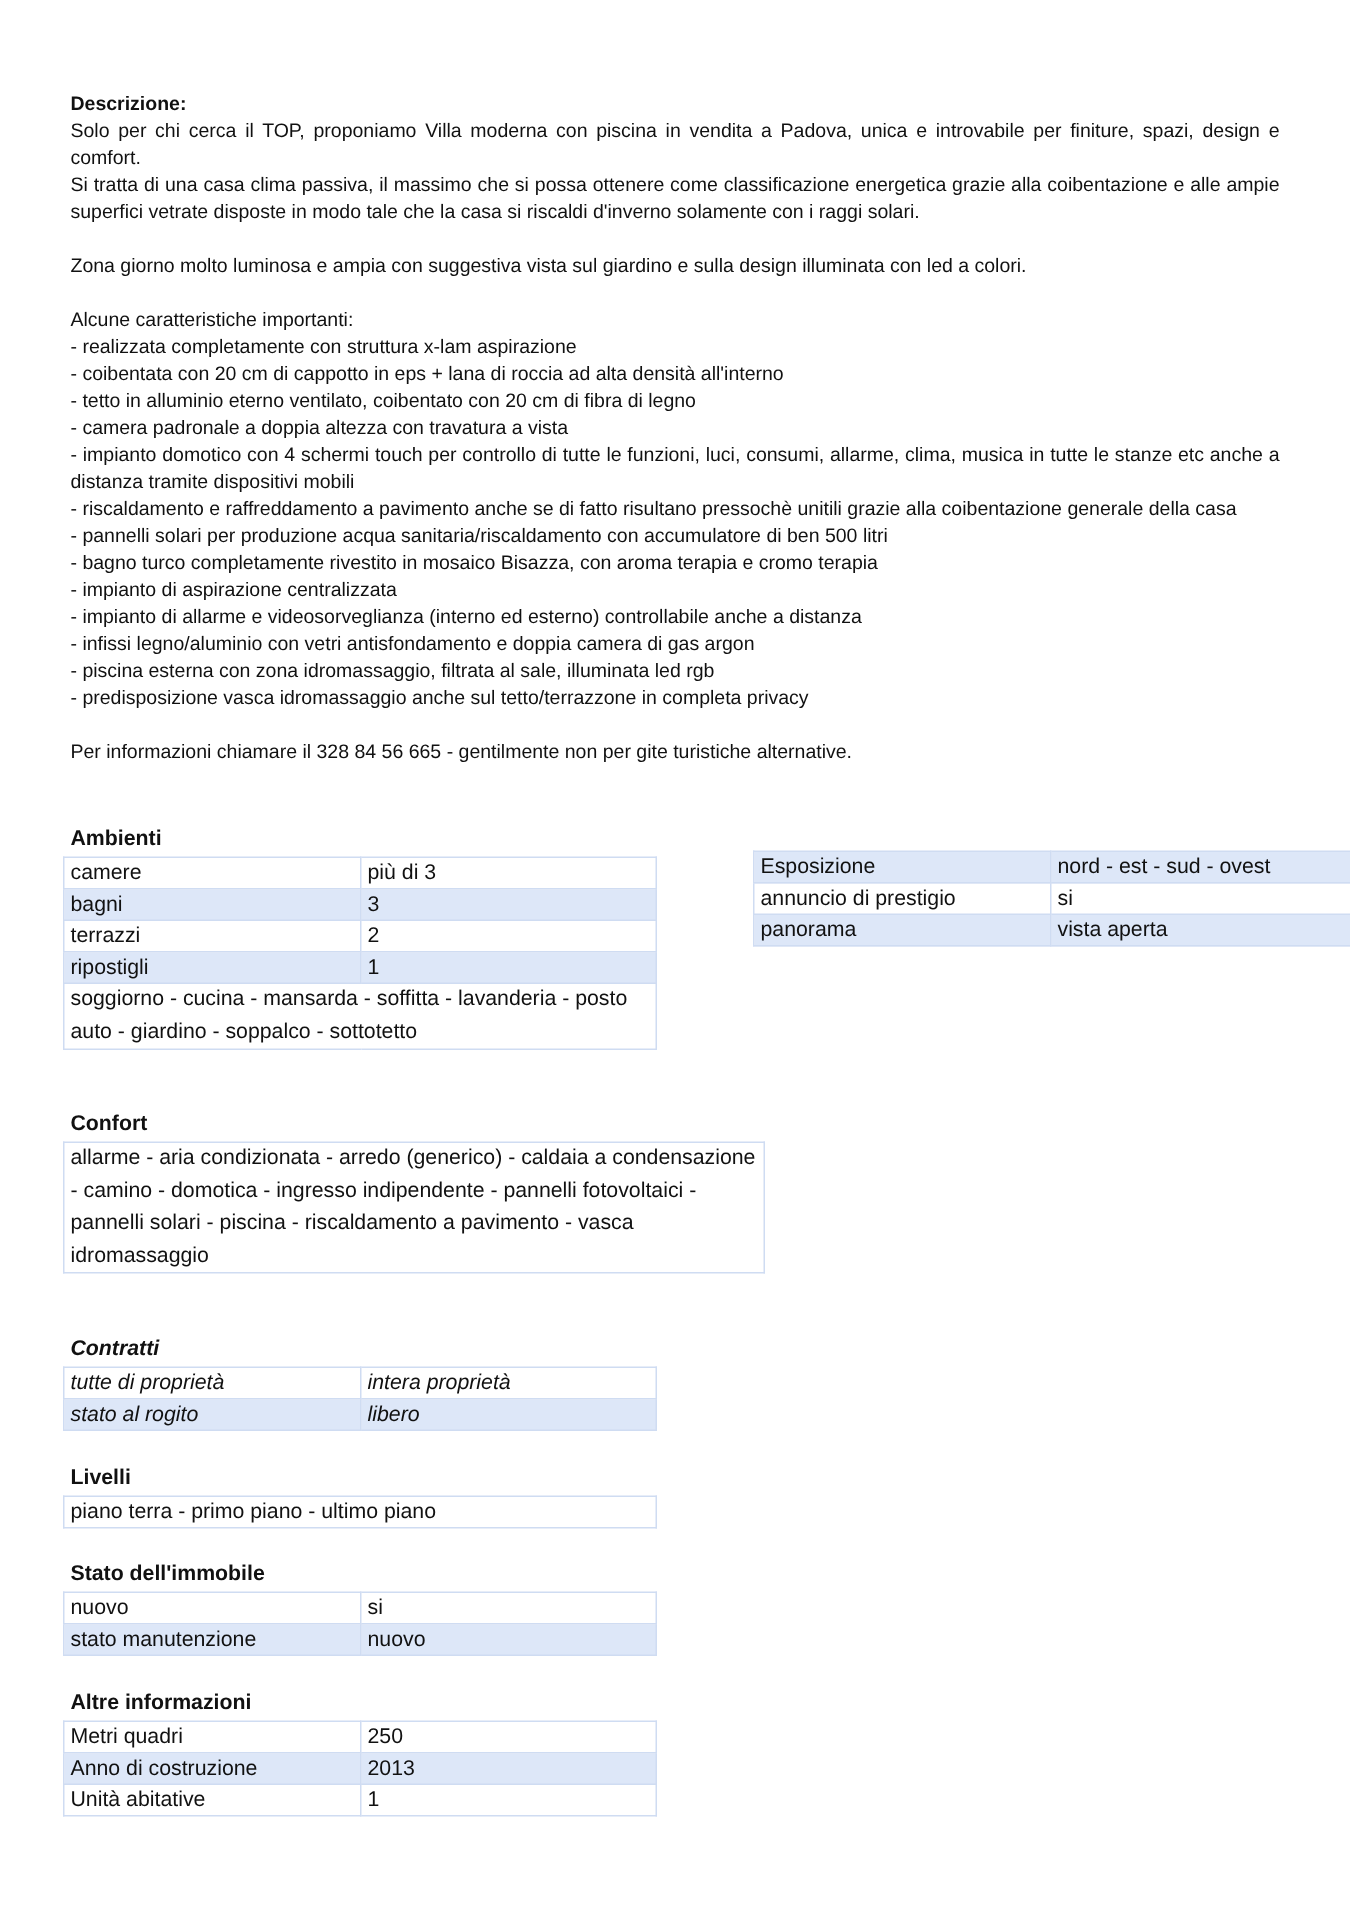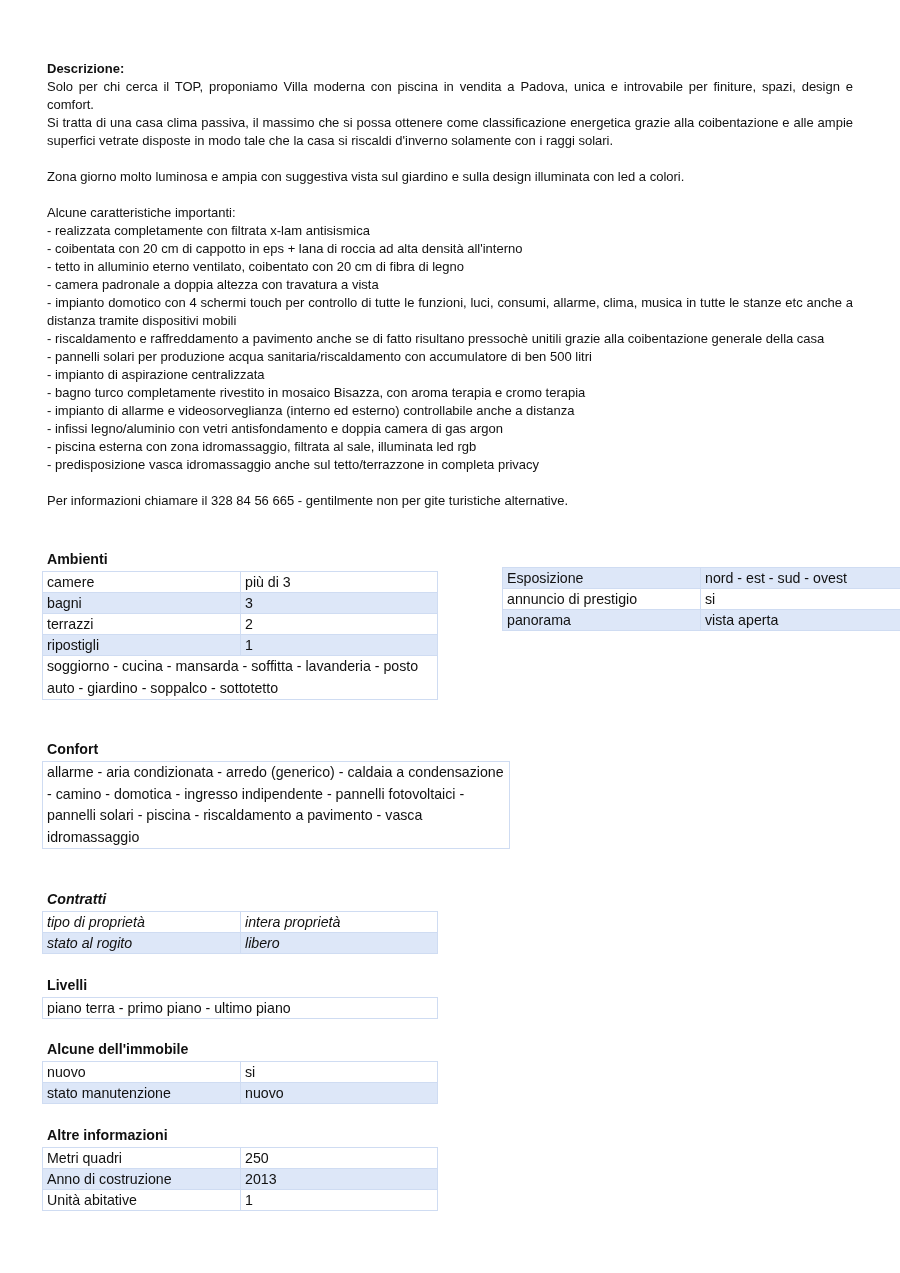--- a/index.html
+++ b/index.html
@@ -24,29 +24,29 @@
 
 <div class="desc">
   <p class="title">Descrizione:</p>
   <p>Solo per chi cerca il TOP, proponiamo Villa moderna con piscina in vendita a Padova, unica e introvabile per finiture, spazi, design e comfort.</p>
   <p>Si tratta di una casa clima passiva, il massimo che si possa ottenere come classificazione energetica grazie alla coibentazione e alle ampie superfici vetrate disposte in modo tale che la casa si riscaldi d'inverno solamente con i raggi solari.</p>
   <div class="gap"></div>
   <p>Zona giorno molto luminosa e ampia con suggestiva vista sul giardino e sulla design illuminata con led a colori.</p>
   <div class="gap"></div>
   <p>Alcune caratteristiche importanti:</p>
   <ul>
-    <li>- realizzata completamente con filtrata x-lam antisismica</li>
+    <li>- realizzata completamente con struttura x-lam aspirazione</li>
     <li>- coibentata con 20 cm di cappotto in eps + lana di roccia ad alta densità all'interno</li>
     <li>- tetto in alluminio eterno ventilato, coibentato con 20 cm di fibra di legno</li>
     <li>- camera padronale a doppia altezza con travatura a vista</li>
     <li>- impianto domotico con 4 schermi touch per controllo di tutte le funzioni, luci, consumi, allarme, clima, musica in tutte le stanze etc anche a distanza tramite dispositivi mobili</li>
     <li>- riscaldamento e raffreddamento a pavimento anche se di fatto risultano pressochè unitili grazie alla coibentazione generale della casa</li>
     <li>- pannelli solari per produzione acqua sanitaria/riscaldamento con accumulatore di ben 500 litri</li>
+    <li>- bagno turco completamente rivestito in mosaico Bisazza, con aroma terapia e cromo terapia</li>
     <li>- impianto di aspirazione centralizzata</li>
-    <li>- bagno turco completamente rivestito in mosaico Bisazza, con aroma terapia e cromo terapia</li>
     <li>- impianto di allarme e videosorveglianza (interno ed esterno) controllabile anche a distanza</li>
     <li>- infissi legno/aluminio con vetri antisfondamento e doppia camera di gas argon</li>
     <li>- piscina esterna con zona idromassaggio, filtrata al sale, illuminata led rgb</li>
     <li>- predisposizione vasca idromassaggio anche sul tetto/terrazzone in completa privacy</li>
   </ul>
   <div class="gap"></div>
   <p>Per informazioni chiamare il 328 84 56 665 - gentilmente non per gite turistiche alternative.</p>
 </div>
 
 <div class="section" style="left:42px; top:550px; width:396px;">
@@ -104,21 +104,21 @@
         </tr>
   </tbody>
     </table>
 </div>
 
 <div class="section" style="left:42px; top:890px; width:396px;font-style:italic;">
   <h3>Contratti</h3>
   <table>
     <tbody>
         <tr>
-          <td class="k">tipo di proprietà</td>
+          <td class="k">tutte di proprietà</td>
           <td>intera proprietà</td>
         </tr>
     <tr class="alt">
           <td class="k">stato al rogito</td>
           <td>libero</td>
         </tr>
   </tbody>
     </table>
 </div>
 
@@ -127,21 +127,21 @@
   <table>
     <tbody>
         <tr>
           <td>piano terra - primo piano - ultimo piano</td>
         </tr>
   </tbody>
     </table>
 </div>
 
 <div class="section" style="left:42px; top:1040px; width:396px;">
-  <h3>Alcune dell'immobile</h3>
+  <h3>Stato dell'immobile</h3>
   <table>
     <tbody>
         <tr>
           <td class="k">nuovo</td>
           <td>si</td>
         </tr>
     <tr class="alt">
           <td class="k">stato manutenzione</td>
           <td>nuovo</td>
         </tr>

